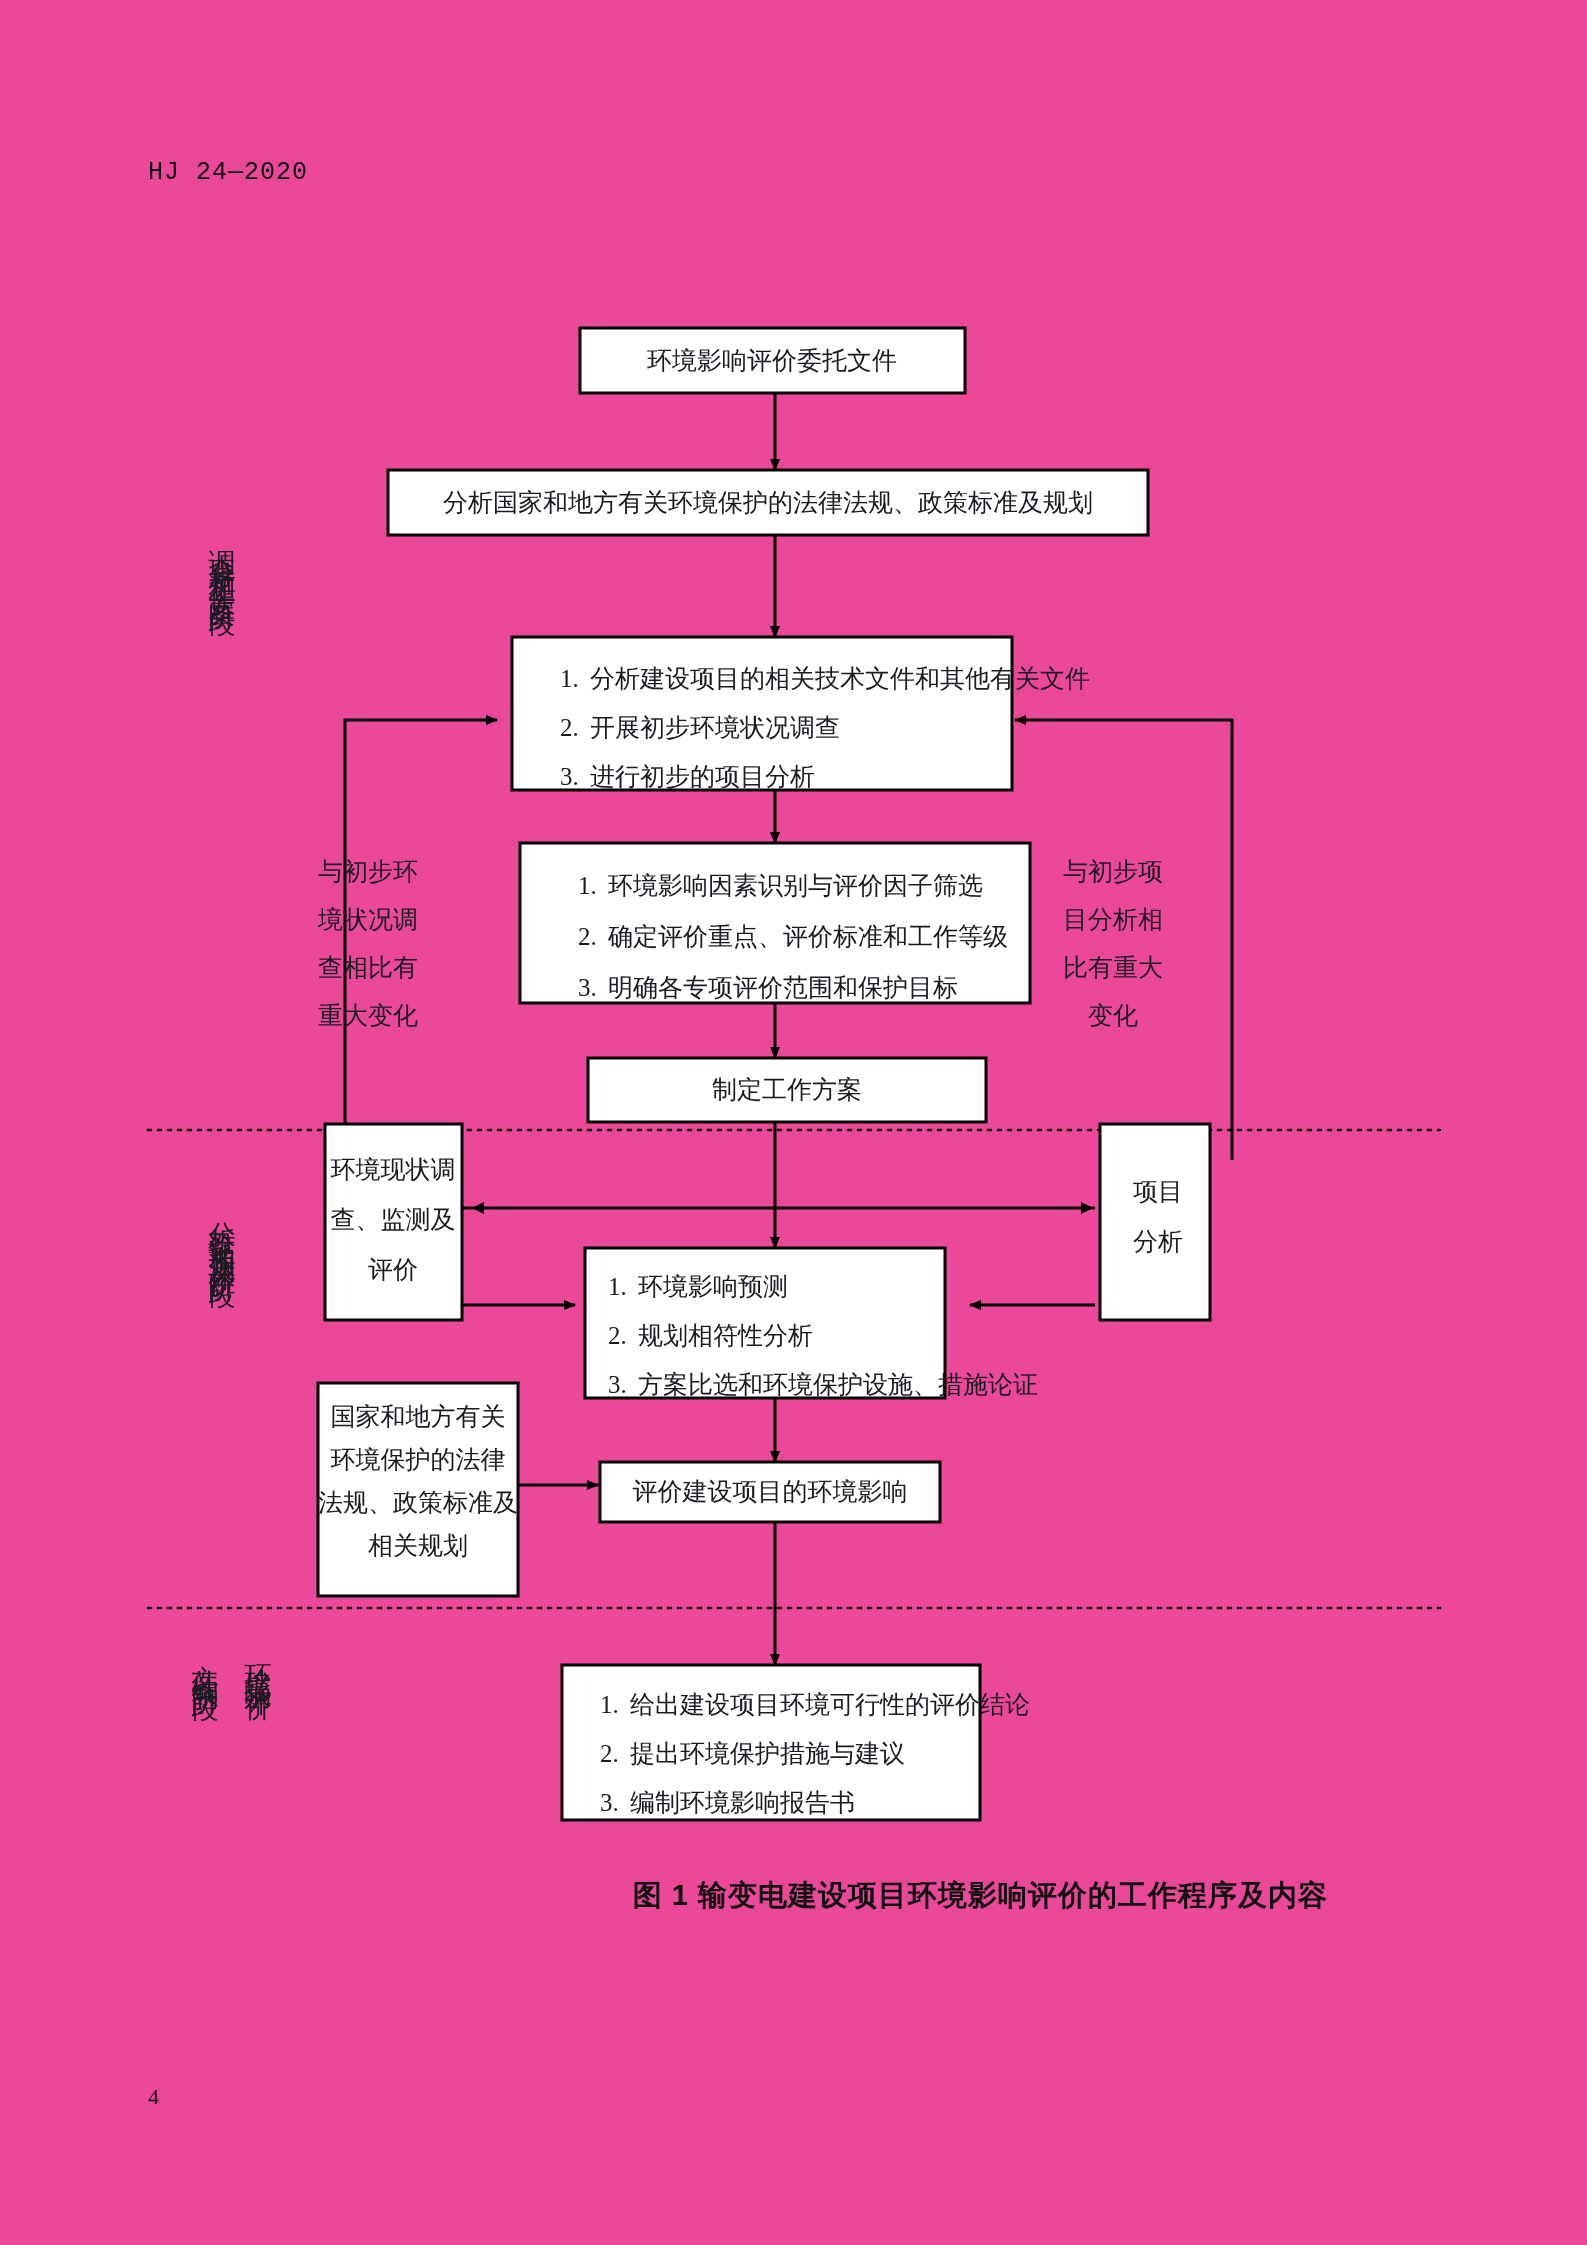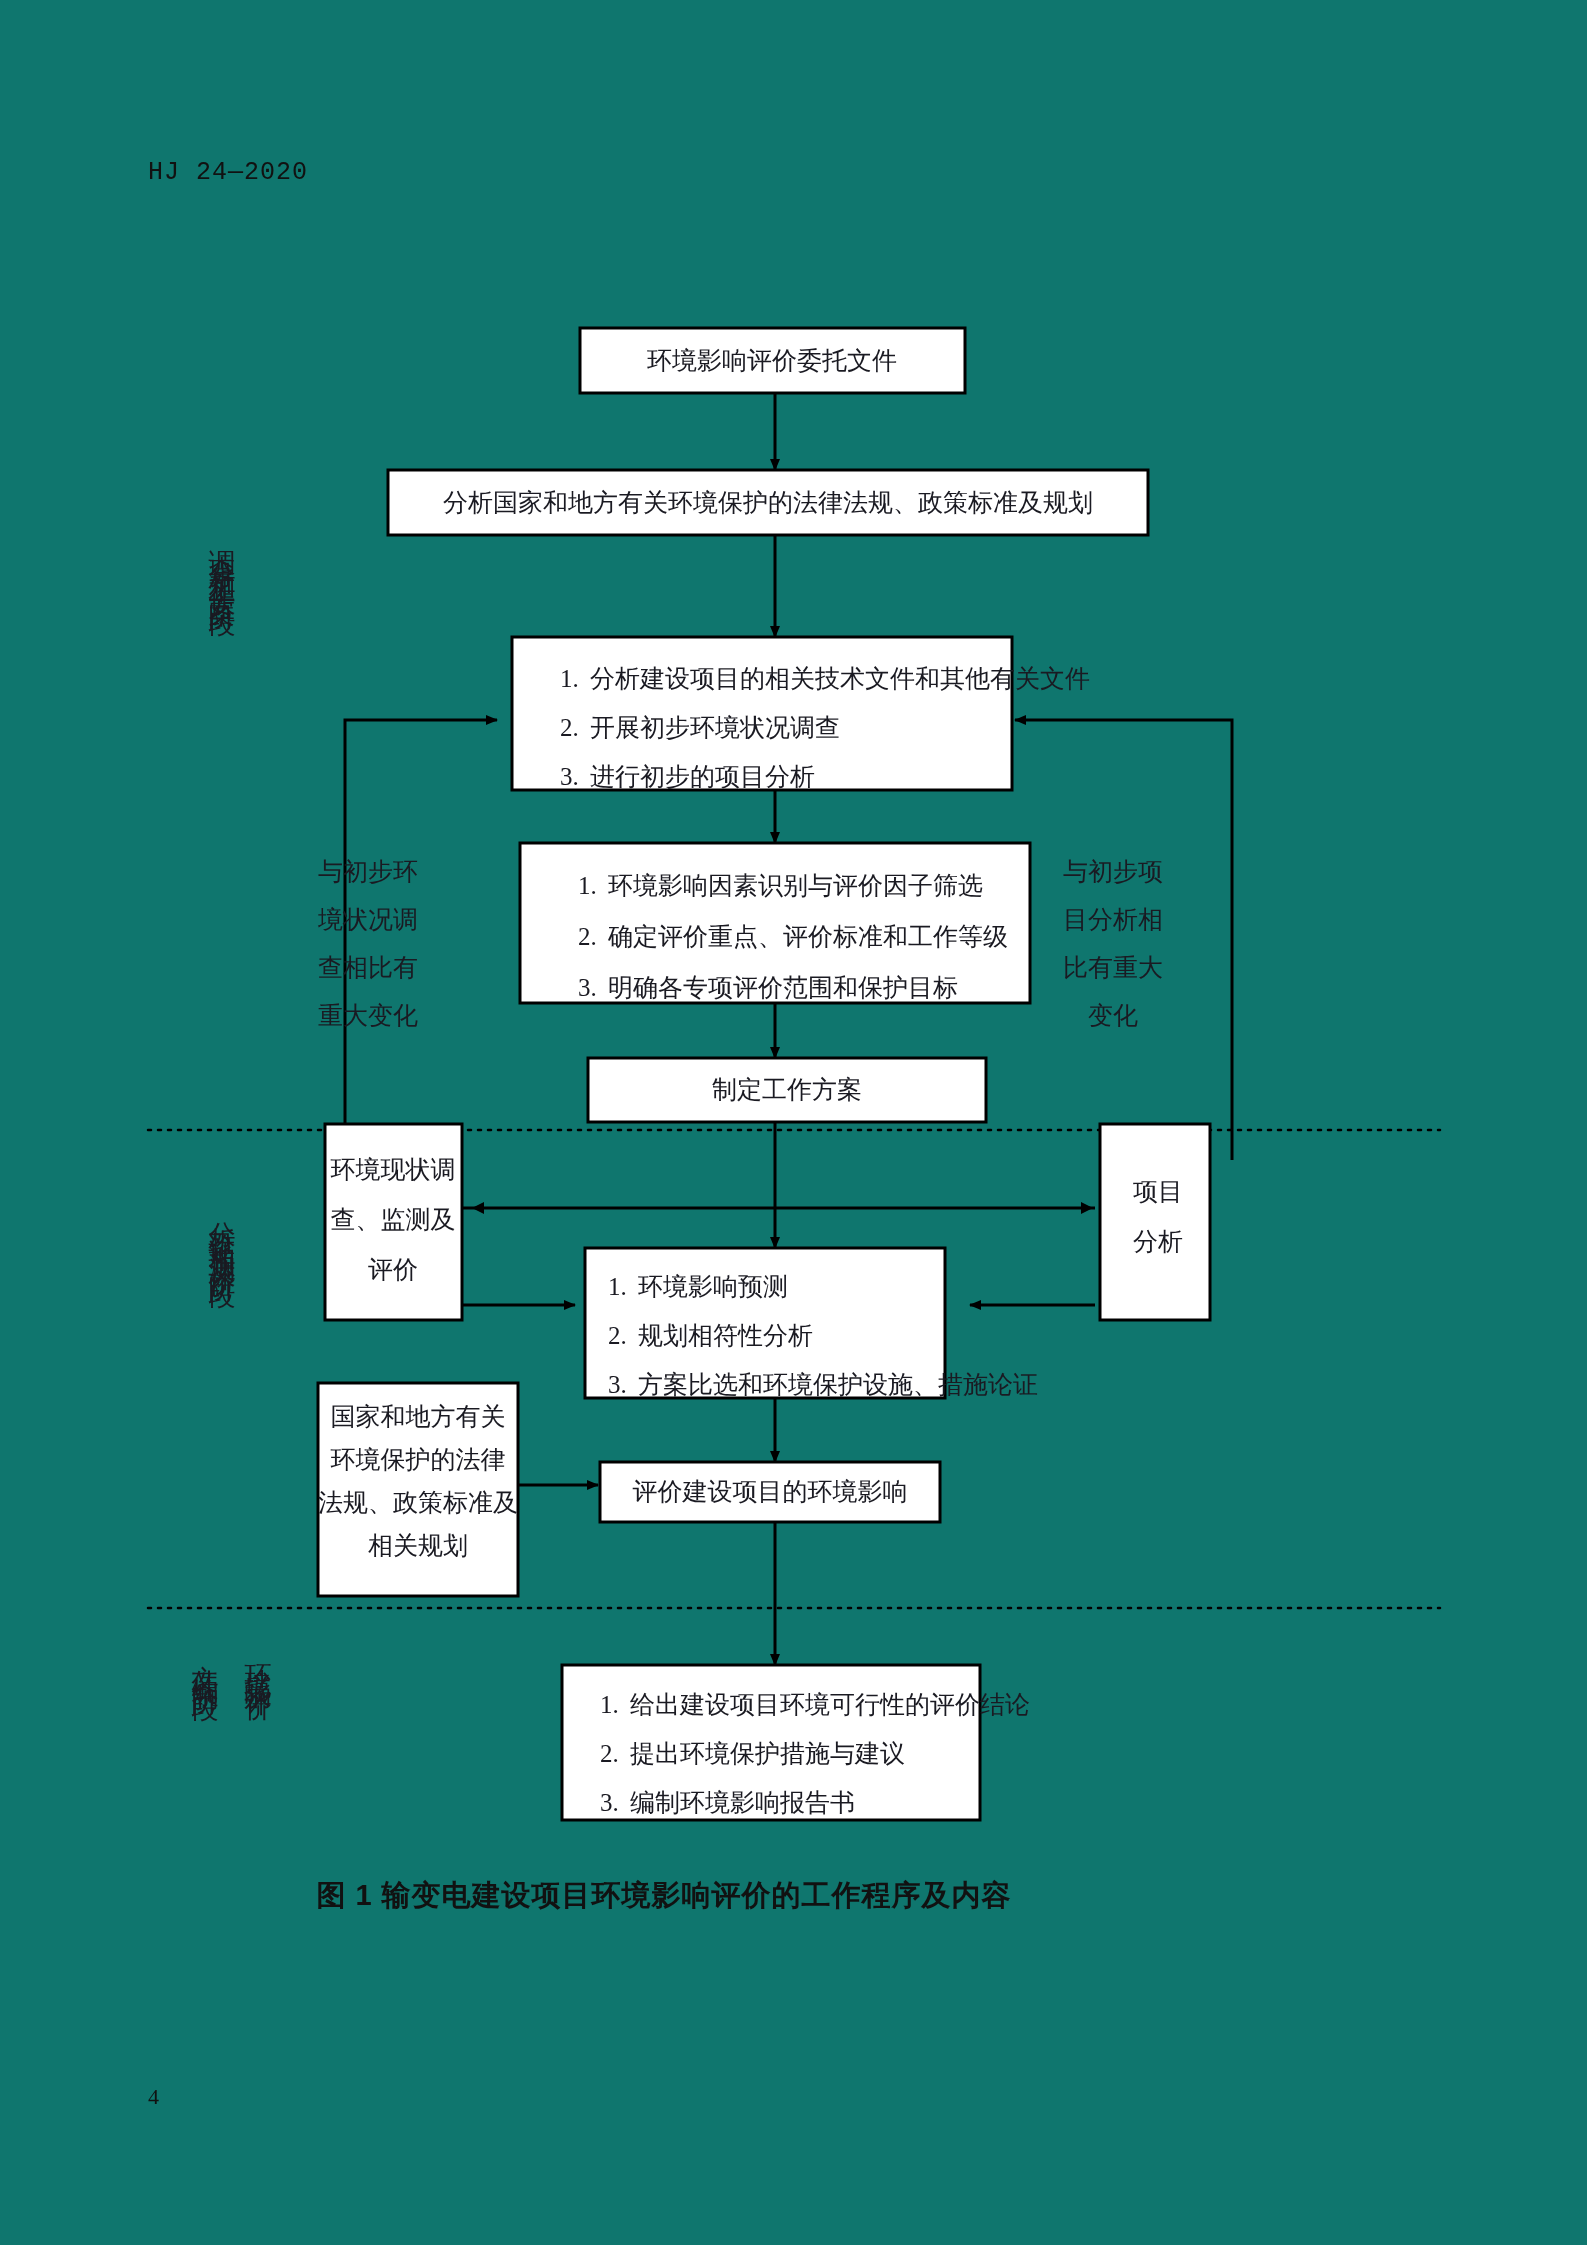--- a/index.html
+++ b/index.html
@@ -1,37 +1,37 @@
 <!DOCTYPE html>
 <html><head>
 <meta charset="utf-8">
 <style>
   html,body{margin:0;padding:0;background:#b0b0b0;}
   body{font-family:"Liberation Serif",serif;}
   .page{
     position:relative;
     width:1587px;height:2245px;
-    background:#0f766e;
+    background:#ec4899;
     margin:0 auto;
     overflow:hidden;
   }
   .hdr{
     position:absolute;left:148px;top:158px;
     font-family:"Liberation Mono",monospace;
     font-size:25px;letter-spacing:1px;color:#111;
     white-space:nowrap;
   }
   .pageno{
     position:absolute;left:148px;top:2084px;
     font-family:"Liberation Serif",serif;
     font-size:22px;color:#111;
   }
   .caption{
     position:absolute;left:0;top:1876px;width:1328px;
-    text-align:center;
+    text-align:right;
     font-family:"Liberation Sans",sans-serif;
     font-weight:bold;
     font-size:29px;color:#111;
     letter-spacing:1px;
   }
   svg.flow{position:absolute;left:0;top:0;width:1587px;height:2245px;}
   svg.flow text{font-family:"Liberation Serif",serif;fill:#1a1a22;}
   .bx{fill:#ffffff;stroke:#000000;stroke-width:3;}
   .ln{stroke:#000000;stroke-width:3;fill:none;}
   .dot{stroke:#000000;stroke-width:2.5;fill:none;stroke-dasharray:3 7;stroke-linecap:round;}

